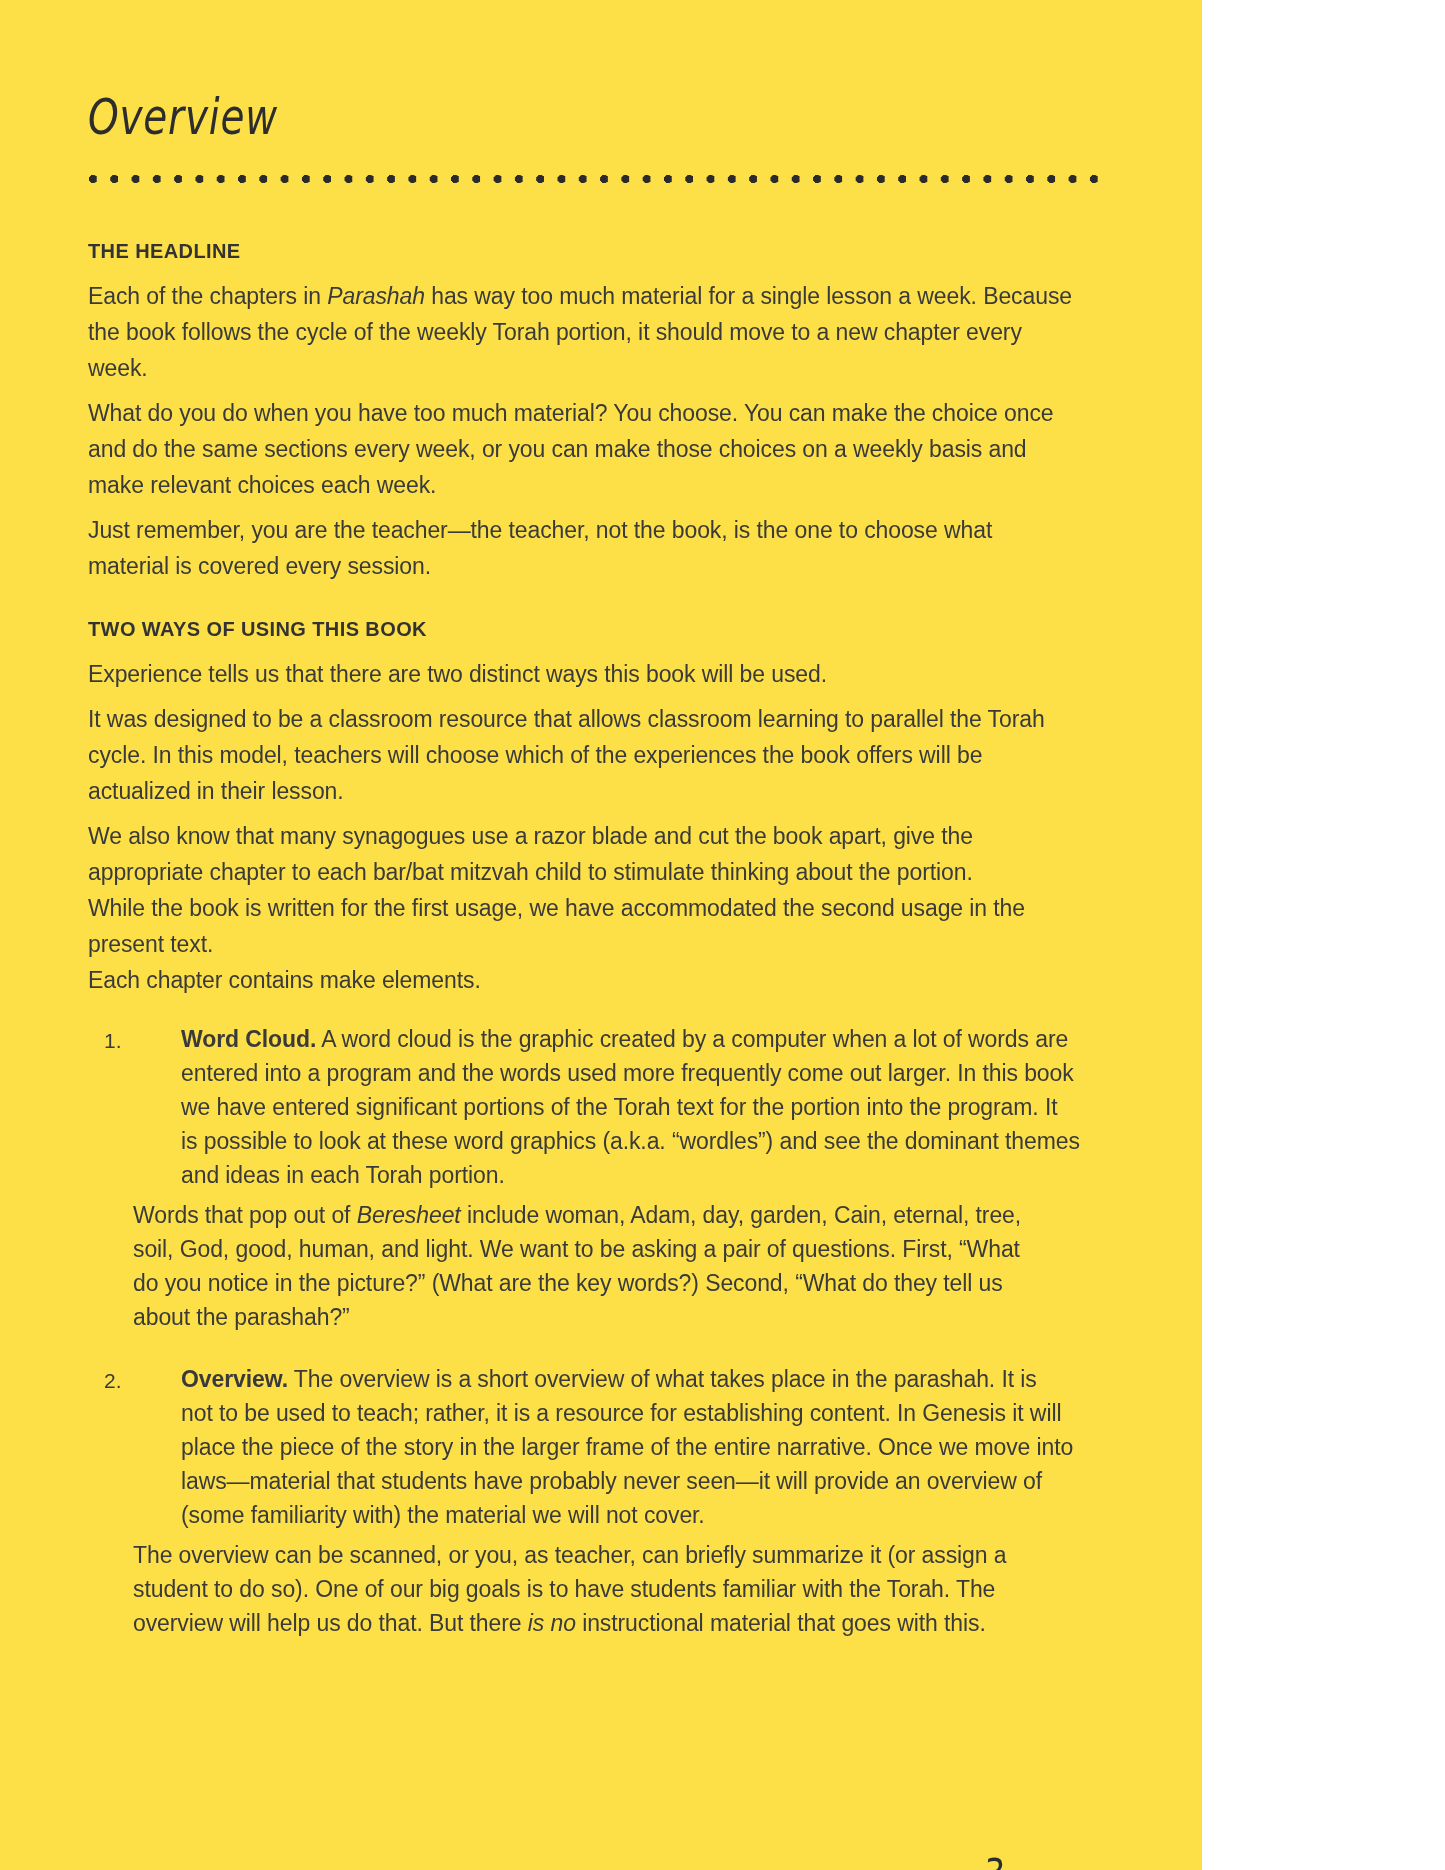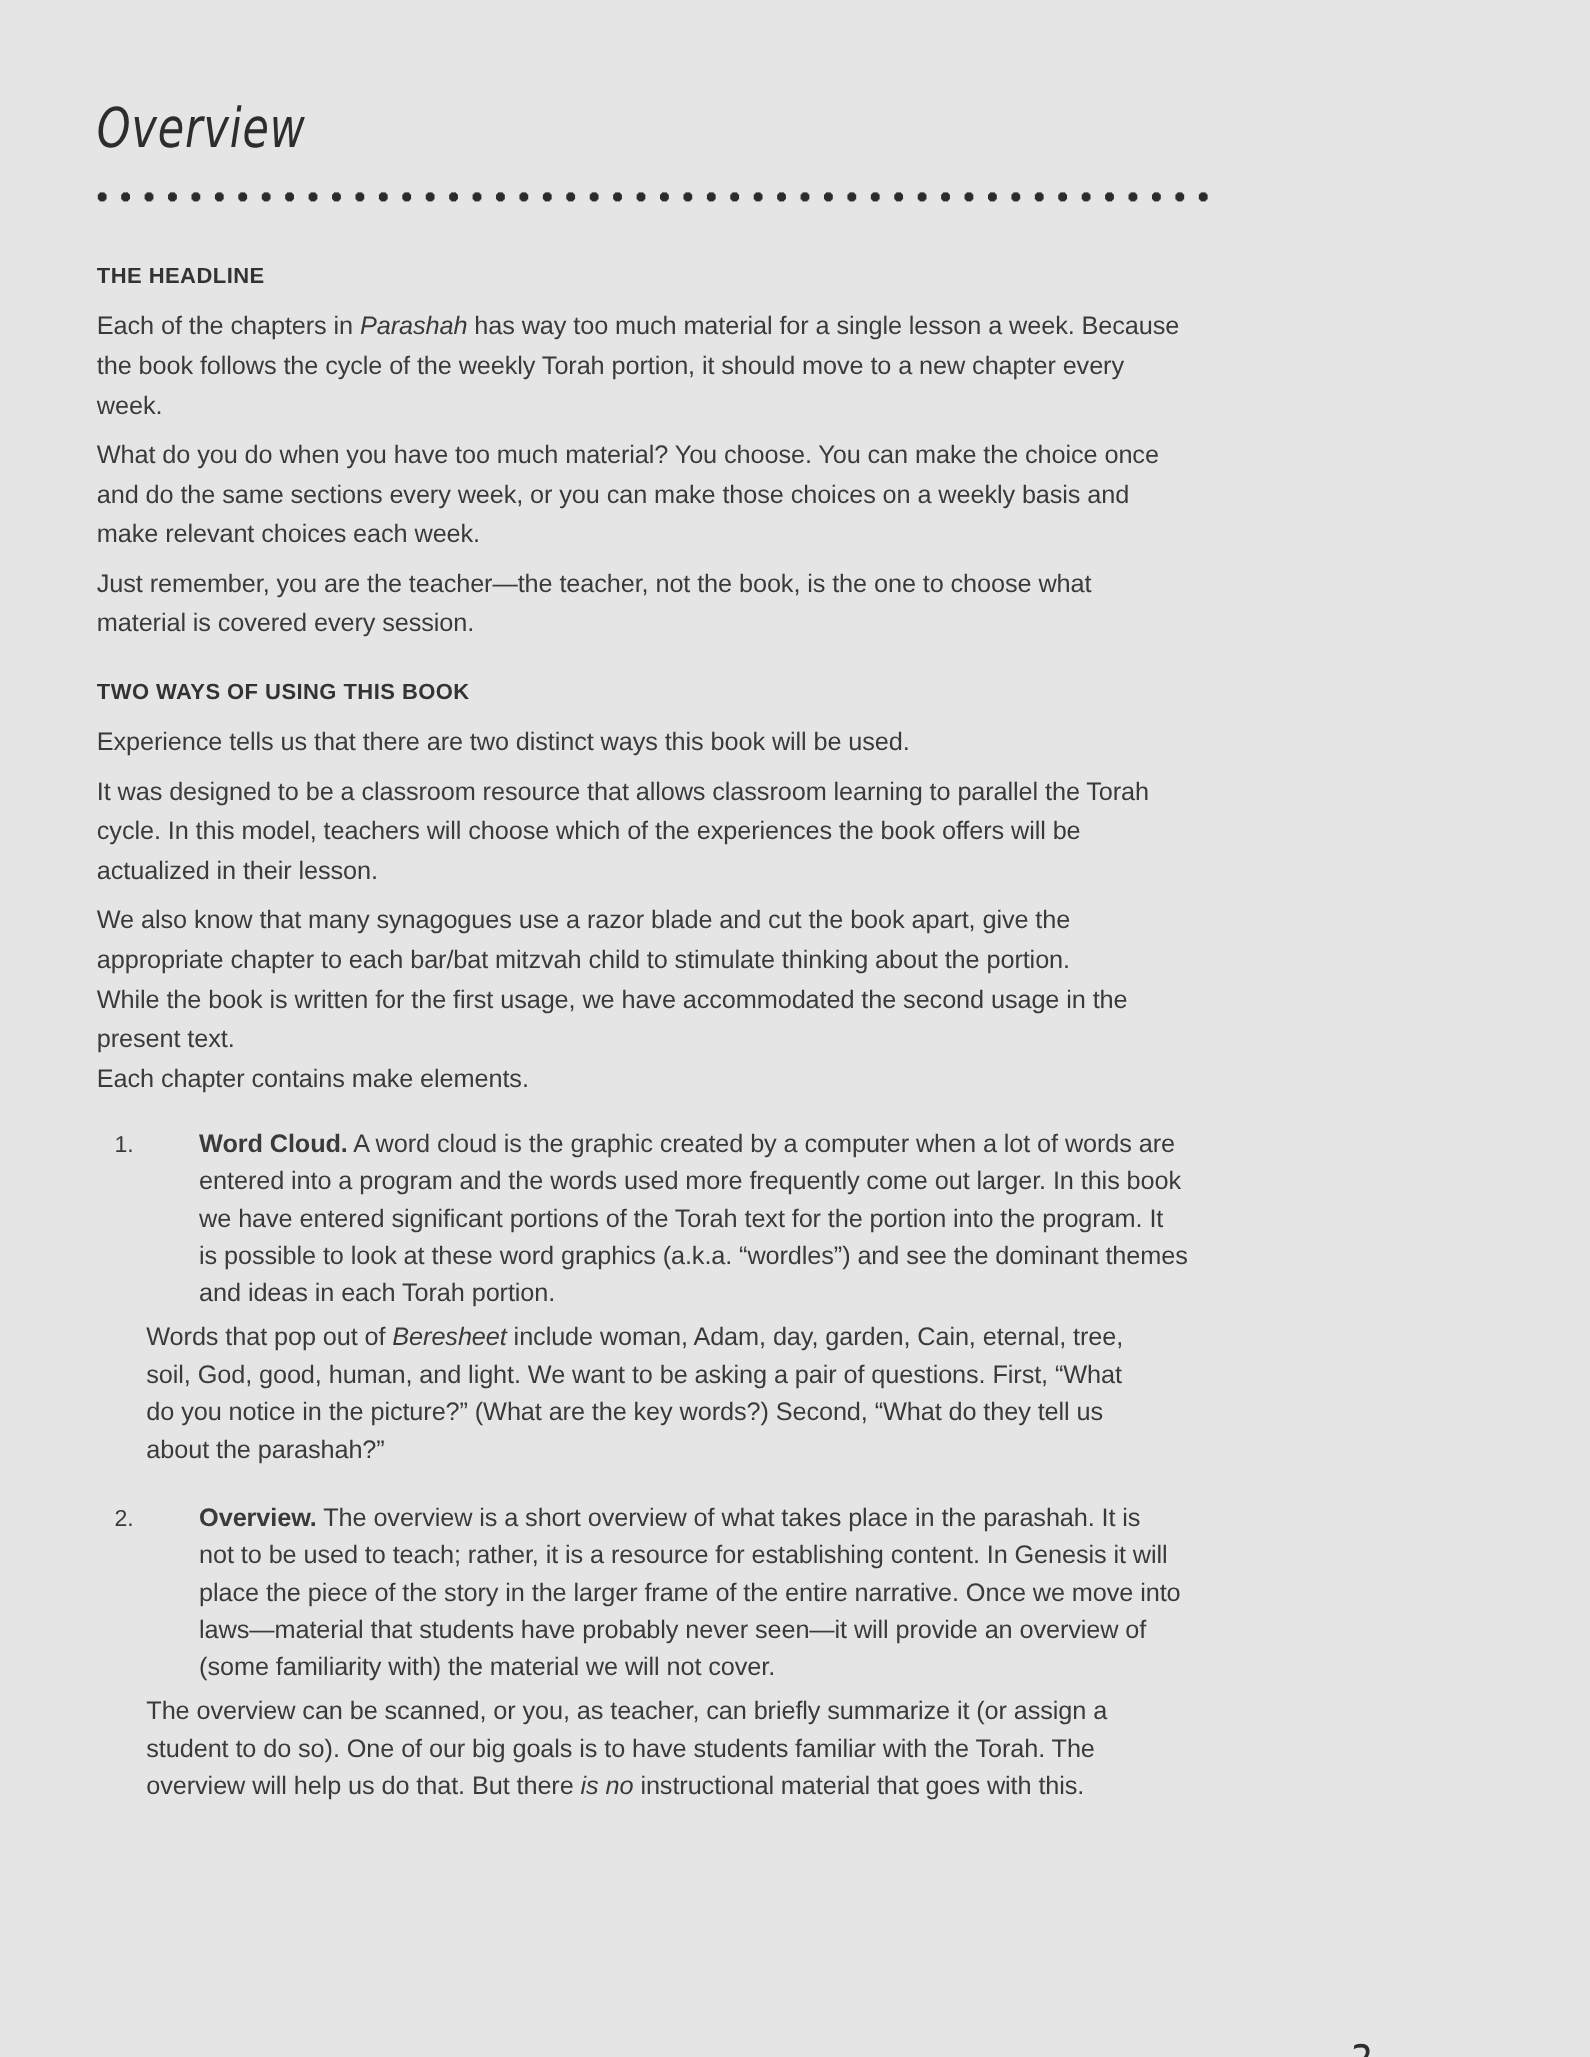--- a/index.html
+++ b/index.html
@@ -1,19 +1,19 @@
 <!DOCTYPE html>
 <html><head>
 <meta charset="utf-8">
 <style>
   html,body{margin:0;padding:0;background:#ffffff;}
   .page{
     position:relative;
-    width:1445px;height:1870px;
-    background:#e5e5e5;
+    width:1202px;height:1870px;
+    background:#fde047;
     font-family:"Liberation Sans",sans-serif;
     color:#3a3a3a;
     overflow:hidden;
   }
   .content{position:absolute;left:88px;top:0;width:1190px;}
   h1.title{
     margin:92px 0 0 0;
     font-family:"DejaVu Sans",sans-serif;
     font-style:italic;
     font-weight:400;

